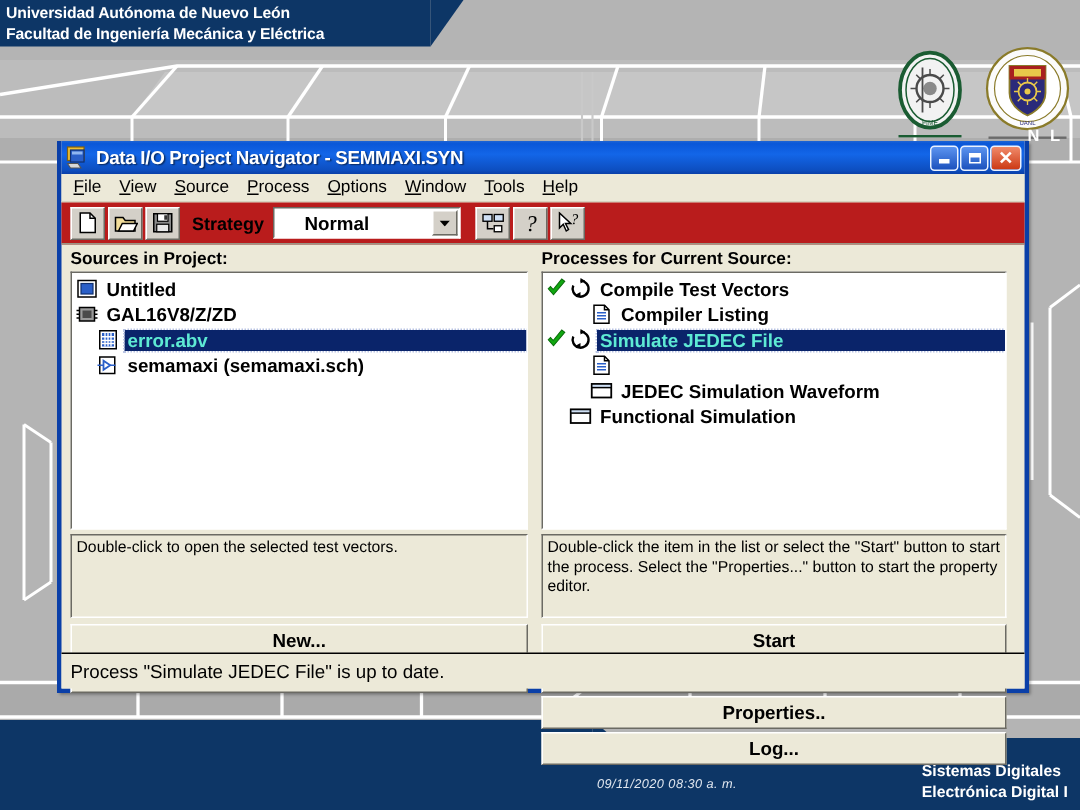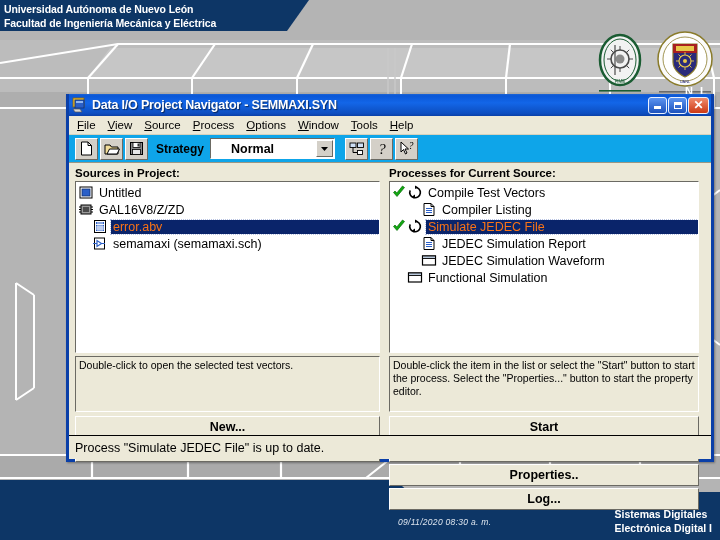--- a/index.html
+++ b/index.html
@@ -69,21 +69,20 @@
   }
 
   
   #app-window {
     position: absolute; left: 38px; top: 94px; width: 648px; height: 368px;
     z-index: 20;
     border: 3px solid #0a3fa8;
     border-top: none;
     background: #ece9d8;
     box-shadow: 1px 1px 2px rgba(0,0,0,.35);
-    margin-left: 28px;
   }
   #title-bar {
     height: 22px; width: 100%;
     background: linear-gradient(to bottom,#1d64d4 0%,#0a57d8 8%,#1366e8 40%,#0d4ec0 88%,#0a3fa8 100%);
     display: flex; align-items: center; padding: 0 2px 0 3px;
     position: relative;
   }
   #win-icon { width: 16px; height: 16px; flex: 0 0 16px; position: relative; margin-right: 4px; }
   #title-text {
     color: #ffffff; font-weight: bold; font-size: 12.5px;
@@ -112,21 +111,21 @@
   }
   .menu-item {
     font-size: 11.5px; color: #000; font-family: "Liberation Sans", sans-serif;
     white-space: nowrap;
   }
   .menu-item .mn { text-decoration: underline; }
 
   
   #toolbar {
     height: 28px; display: flex; align-items: center;
-    background: #0ea5e9; padding-left: 6px; gap: 2px;
+    background: #b91c1c; padding-left: 6px; gap: 2px;
     border-bottom: 1px solid #9a9684;
   }
   .tb-btn {
     width: 23px; height: 22px; background: #d4d0c8;
     border: 1px solid; border-color: #fff #6b6a63 #6b6a63 #fff;
     display: flex; align-items: center; justify-content: center;
   }
   .tb-sep { width: 6px; }
   #strategy-label {
     font-size: 12px; font-weight: bold; margin: 0 4px 0 6px;
@@ -150,31 +149,31 @@
   
   #win-body { display: flex; padding: 4px 12px 0 6px; gap: 9px; }
   .pane { width: 310px; }
   .pane-header {
     font-size: 11.5px; font-weight: bold; margin-bottom: 2px;
     font-family: "Liberation Sans", sans-serif;
   }
   .list-box {
     height: 172px; background: #ffffff;
     border: 1px solid; border-color: #6b6a63 #fff #fff #6b6a63;
-    padding: 2px 0 0 2px; overflow: hidden;
+    padding: 2px 0 0 2px; overflow: hidden; font-weight: bold;
   }
   .tree-row {
     display: flex; align-items: center; height: 17px;
     font-size: 12.5px; color: #000; white-space: nowrap;
     font-family: "Liberation Sans", sans-serif;
   }
   .tree-row .lbl { padding: 0 2px; }
   .tree-row.indent { padding-left: 14px; }
   .tree-row.selected .lbl {
-    background: #0a246a; color: #f97316; outline: 1px dotted #b9c4e3;
+    background: #0a246a; color: #5eead4; outline: 1px dotted #b9c4e3;
   }
   .icon-box { width: 16px; height: 15px; margin-right: 3px; flex: 0 0 16px; position: relative; }
 
   .hint-box {
     height: 56px; margin-top: 3px; background: #ece9d8;
     border: 1px solid; border-color: #6b6a63 #fff #fff #6b6a63;
     padding: 2px 3px; font-size: 10.5px; line-height: 13px;
     font-family: "Liberation Sans", sans-serif; color: #000;
   }
   .btn-row { margin-top: 4px; display: flex; gap: 2px; flex-direction: column; }
@@ -503,21 +502,20 @@
             <svg viewBox="0 0 14 15" width="14" height="15" style="flex: 0 0 14px; margin-right: 1px;"></svg>
             <span class="icon-box"><svg viewBox="0 0 16 15" width="16" height="15">
                 <path d="M3,1.5 L10,1.5 L13,4.5 L13,13.5 L3,13.5 Z" fill="#fff" stroke="#000" stroke-width="1"></path>
                 <path d="M10,1.5 L10,4.5 L13,4.5" fill="none" stroke="#000" stroke-width="1"></path>
                 <g stroke="#2a5fc8" stroke-width="1">
                   <path d="M5,6.5 L11,6.5"></path>
                   <path d="M5,8.5 L11,8.5"></path>
                   <path d="M5,10.5 L11,10.5"></path>
                 </g>
               </svg></span>
-            <span class="lbl">JEDEC Simulation Report</span>
           </div>
           <div class="tree-row indent">
             <svg viewBox="0 0 14 15" width="14" height="15" style="flex: 0 0 14px; margin-right: 1px;"></svg>
             <span class="icon-box"><svg viewBox="0 0 16 15" width="16" height="15">
                 <rect x="1.5" y="3" width="13" height="9" fill="#fff" stroke="#000" stroke-width="1.2"></rect>
                 <rect x="1.5" y="3" width="13" height="2.4" fill="#cfe0f5" stroke="#000" stroke-width="1"></rect>
               </svg></span>
             <span class="lbl">JEDEC Simulation Waveform</span>
           </div>
           <div class="tree-row">

